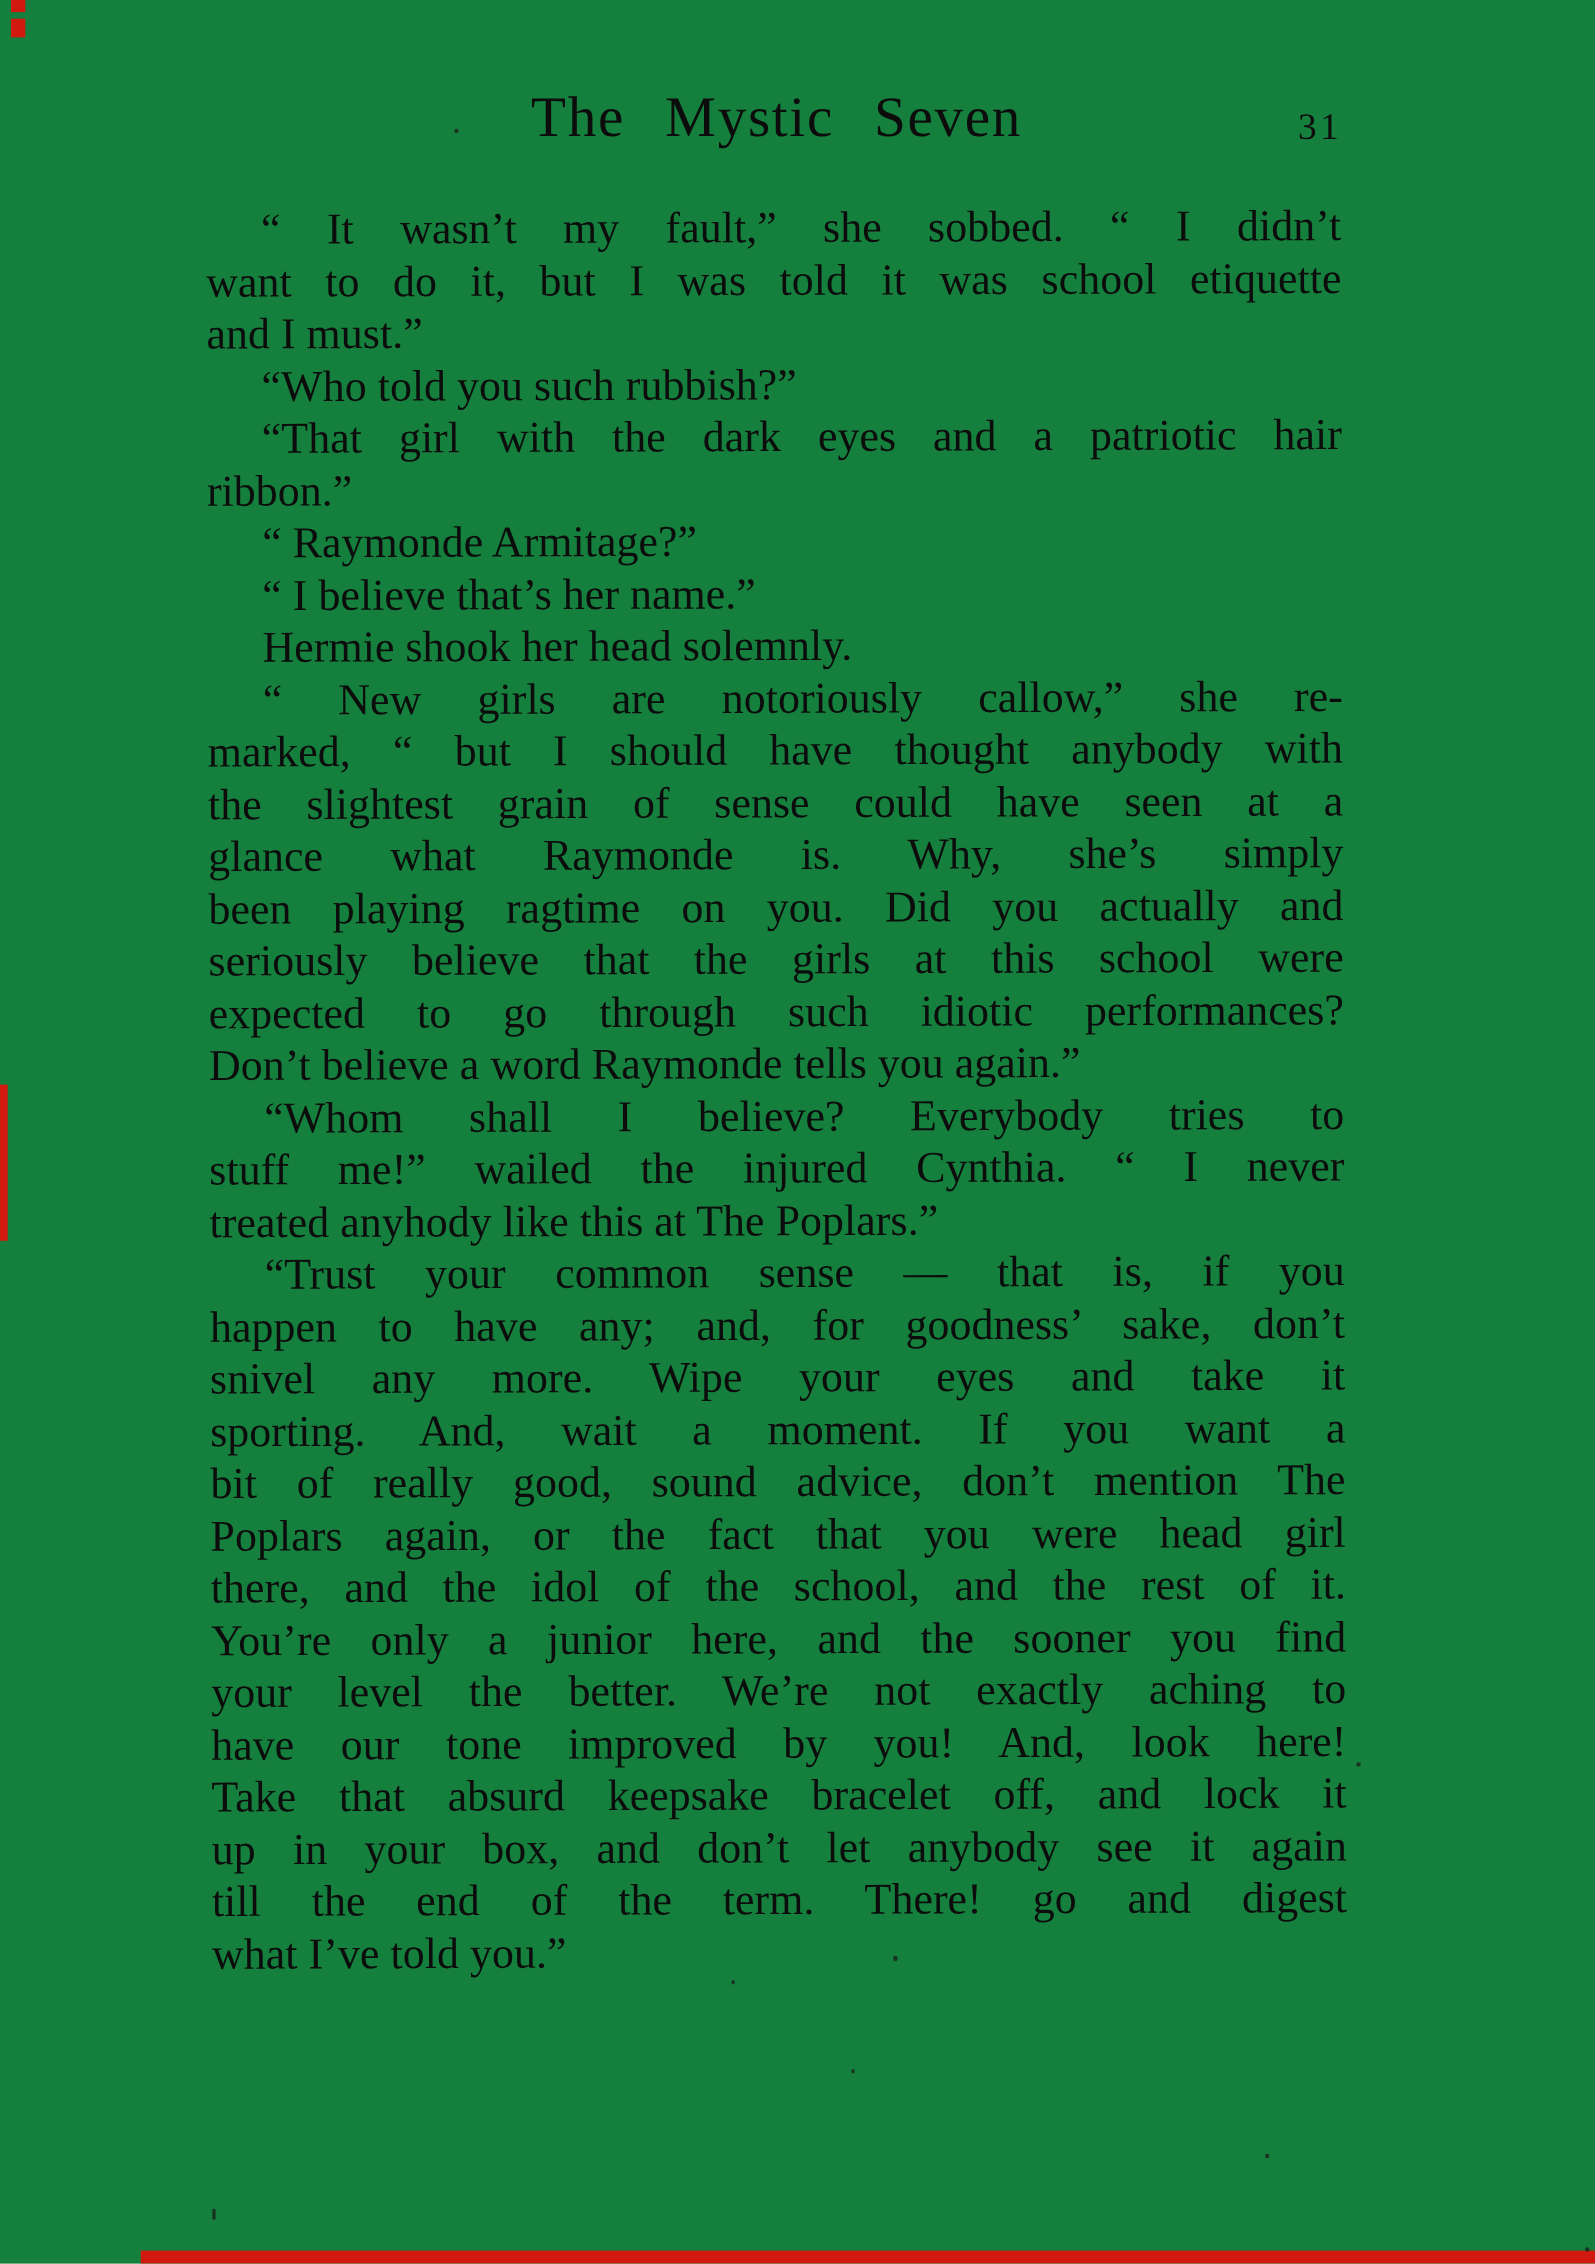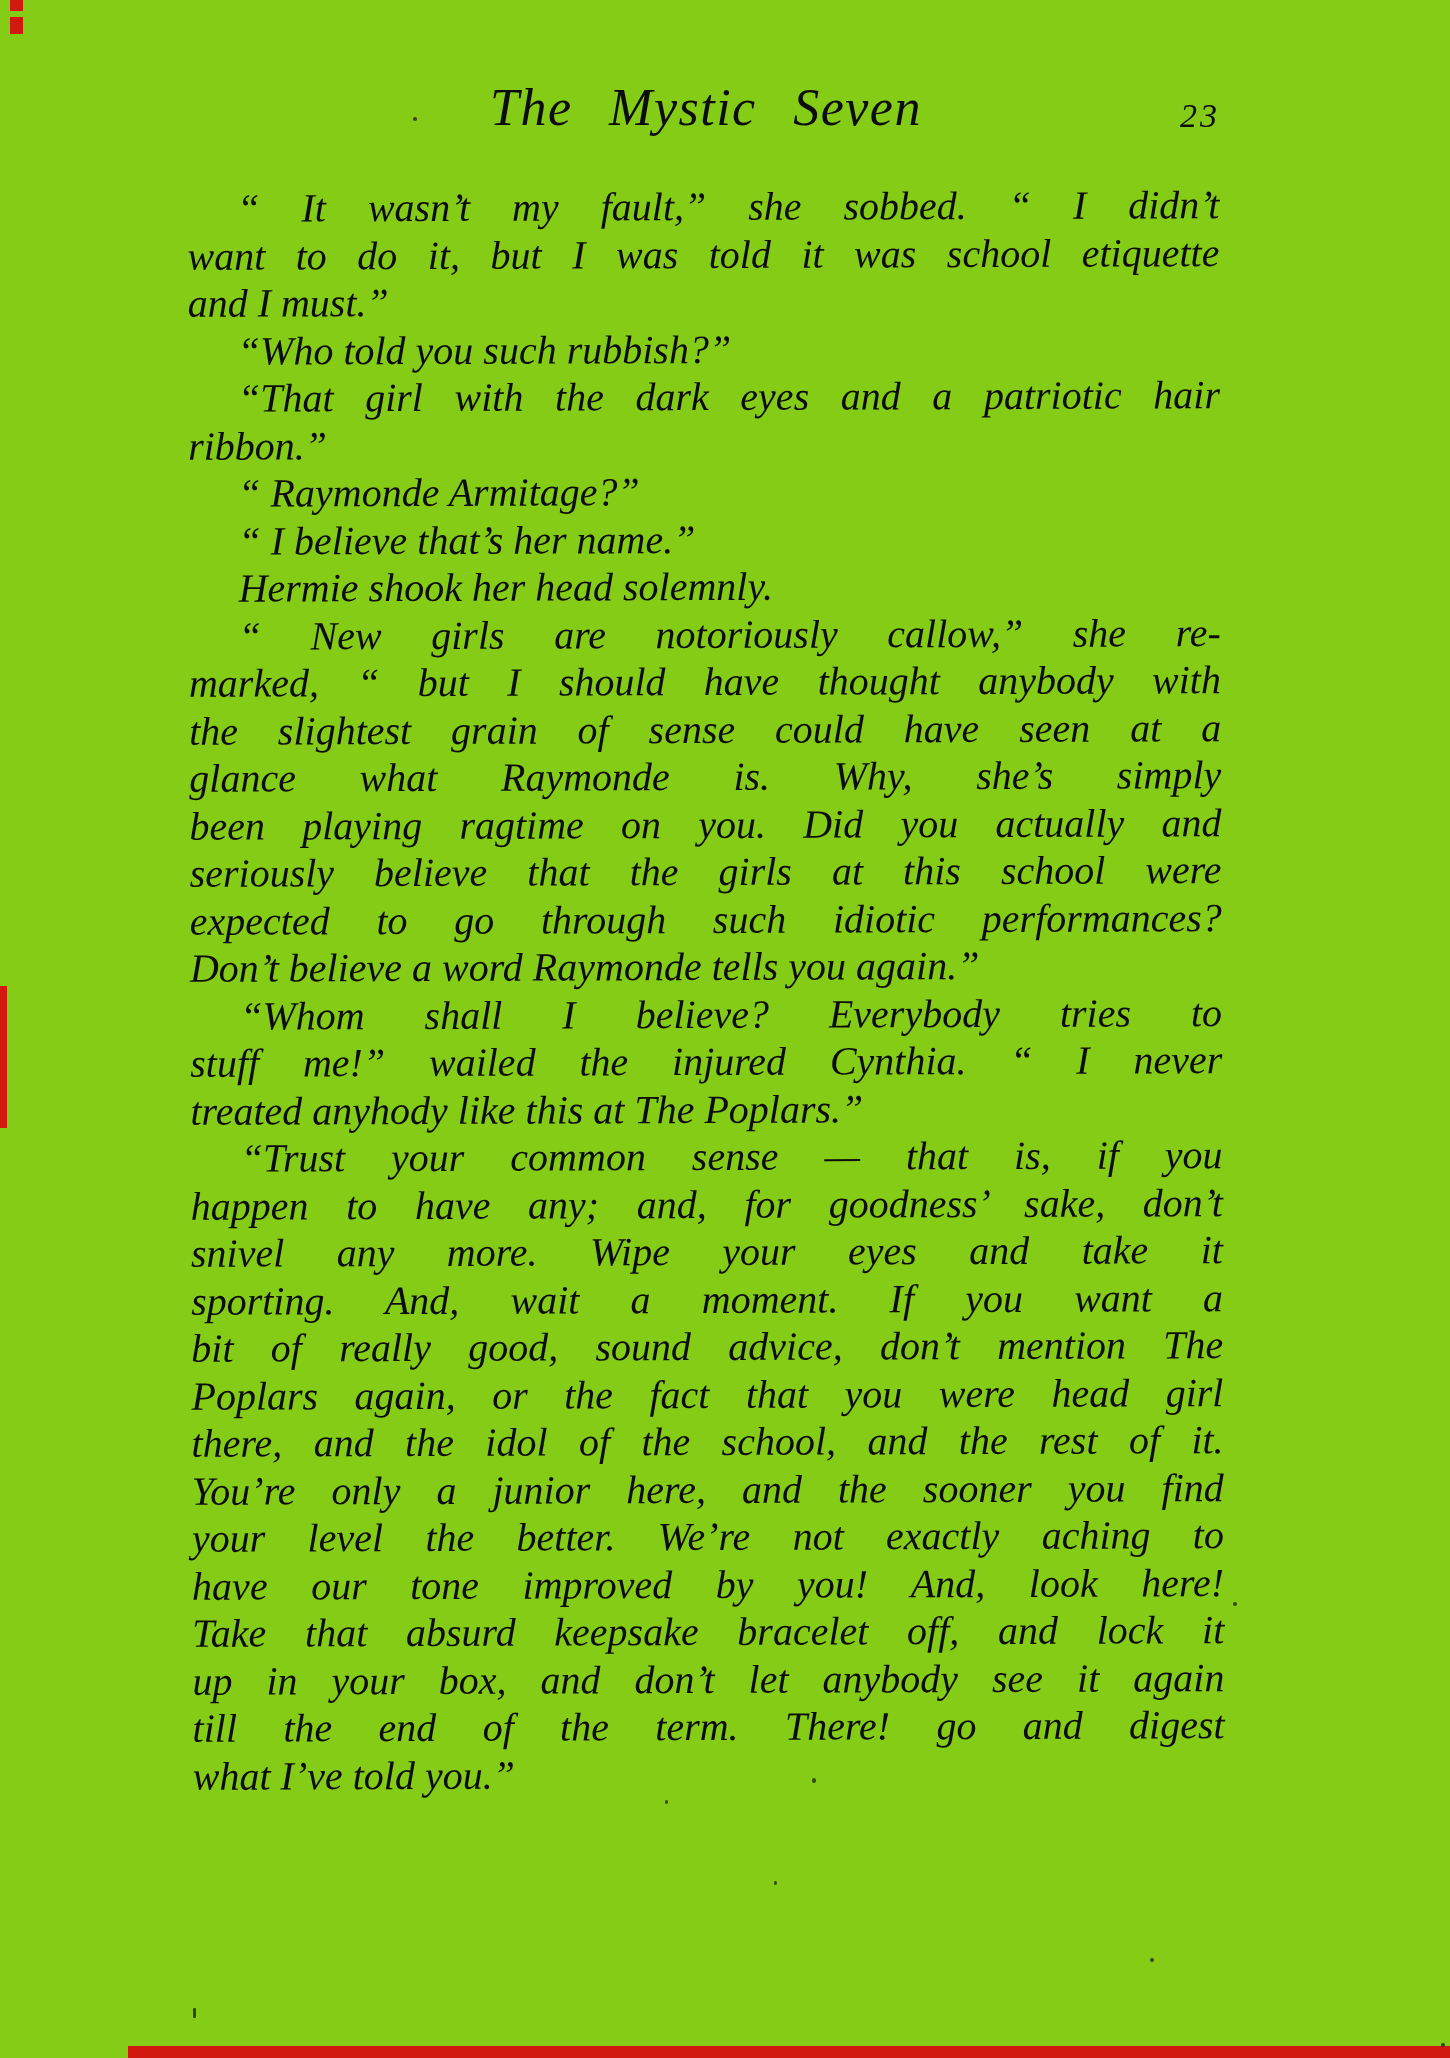--- a/index.html
+++ b/index.html
@@ -1,24 +1,23 @@
 <!DOCTYPE html>
 <html><head>
 <meta charset="utf-8">
 <style>
   html, body { margin: 0; padding: 0; background: #ffffff; }
   .page {
     position: relative;
     width: 1450px;
     height: 2058px;
-    background: #84cc16;
+    background: #15803d;
     overflow: hidden;
     font-family: "Liberation Serif", "DejaVu Serif", serif;
     color: #0c0c0c;
-    font-style: italic;
   }
   
   .header {
     position: absolute;
     left: 190px;
     top: 0;
     width: 1032px;
     height: 160px;
   }
   .title {
@@ -81,21 +80,21 @@
 
 <div class="page">
 
   <div class="red-mark rm-a" style="background: rgb(210, 25, 15);"></div>
   <div class="red-mark rm-b" style="background: rgb(210, 25, 15);"></div>
   <div class="red-mark rm-left" style="background: rgb(210, 25, 15);"></div>
   <div class="red-mark rm-bottom" style="background: rgb(210, 25, 15);"></div>
 
   <div class="header">
     <div class="title">The Mystic Seven</div>
-    <div class="pageno">23</div>
+    <div class="pageno">31</div>
   </div>
 
   <div class="text-body">
       <div class="paragraph">
         <div class="line first">“ It wasn’t my fault,” she sobbed. “ I didn’t</div>
         <div class="line">want to do it, but I was told it was school etiquette</div>
         <div class="line last">and I must.”</div>
       </div>
       <div class="paragraph">
         <div class="line first last">“Who told you such rubbish?”</div>

